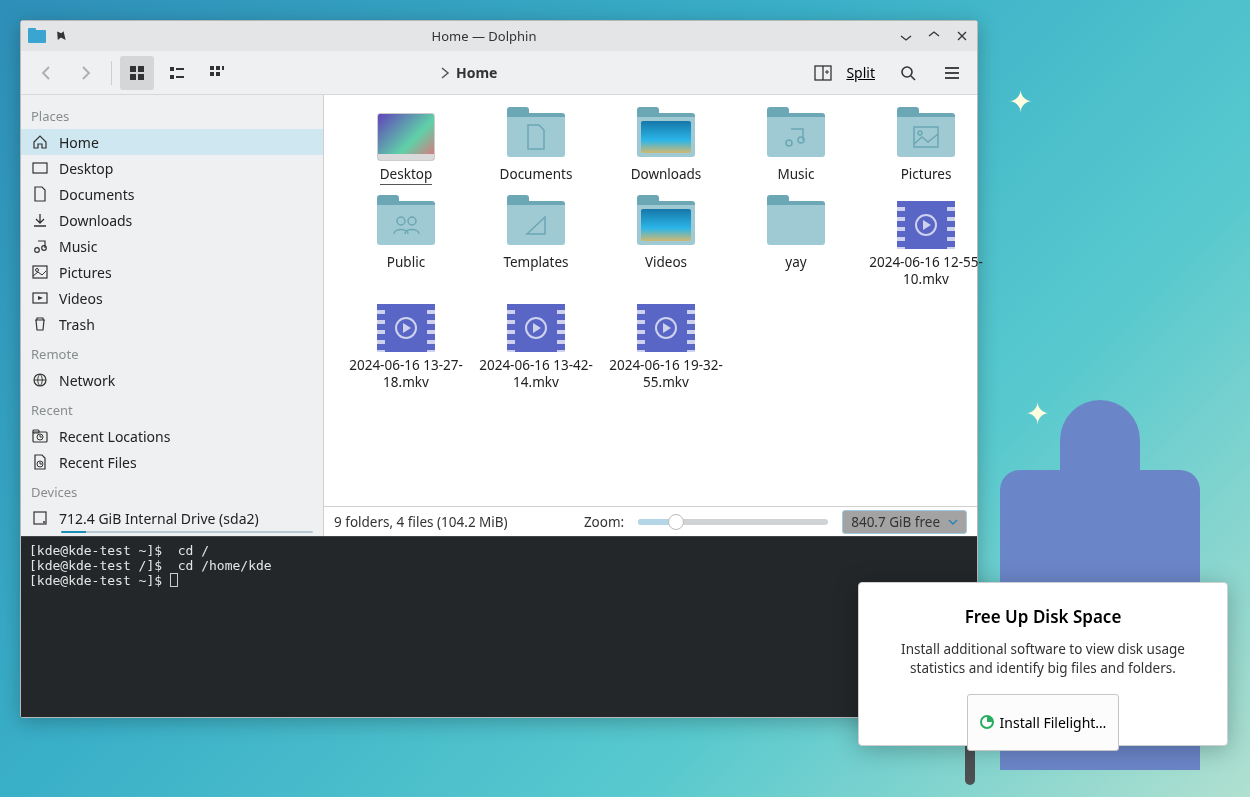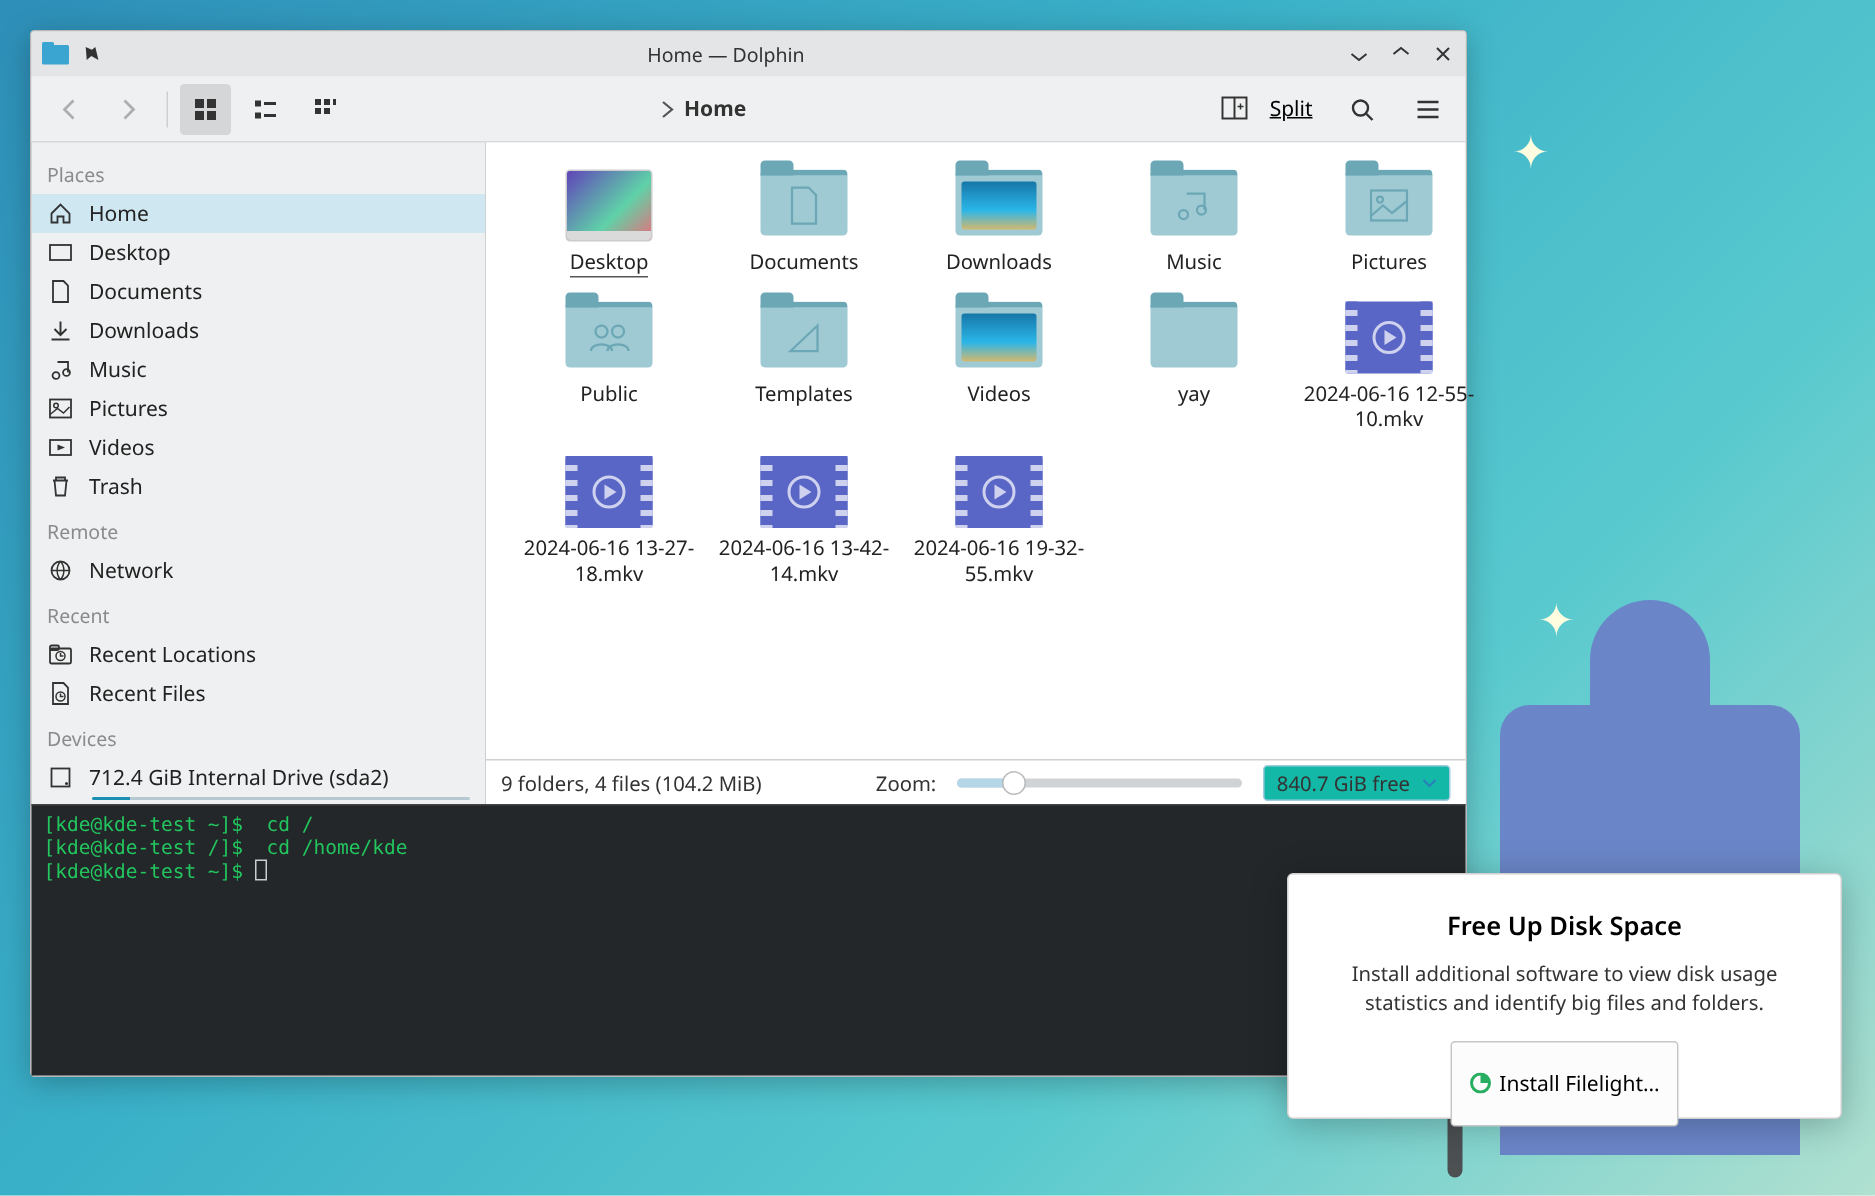--- a/index.html
+++ b/index.html
@@ -44,21 +44,21 @@
     border-bottom: 1px solid #d8d8d8;
   }
   .tool { width: 34px; height: 34px; display: inline-flex; align-items: center; justify-content: center; border-radius: 3px; cursor: pointer; }
   .tool.disabled { opacity: .35; cursor: default; }
   .tool.active { background: #d5d6d7; }
   .sep { width: 1px; height: 24px; background: #cfcfcf; margin: 0 2px; }
   .breadcrumb { flex: 1; display: flex; align-items: center; gap: 6px; color: #333; padding-left: 200px; }
   .breadcrumb .chev { color: #666; }
   .breadcrumb-label { font-weight: 700; font-size: 14px; }
   .toolbar-right { display: flex; align-items: center; gap: 10px; }
-  .split-btn { display: flex; align-items: flex-start; gap: 14px; font-size: 14px; padding: 4px 6px; border-radius: 3px; cursor: pointer; text-decoration: underline; }
+  .split-btn { display: flex; align-items: flex-end; gap: 14px; font-size: 14px; padding: 4px 6px; border-radius: 3px; cursor: pointer; text-decoration: underline; }
 
   .content { flex: 1; display: flex; min-height: 0; }
   .sidebar {
     width: 303px; background: #eff0f1; border-right: 1px solid #cfcfcf;
     overflow-y: auto; padding-top: 4px;
   }
   .section-title { color: #898c8f; font-size: 13px; padding: 8px 10px 4px; }
   .place {
     display: flex; align-items: center; gap: 10px; padding: 4px 10px;
     font-size: 14px; color: #222; cursor: pointer;
@@ -125,28 +125,28 @@
   .zoom-slider {
     width: 190px; height: 6px; background: #cfd3d6; border-radius: 3px; position: relative;
   }
   .zoom-slider .filled { position: absolute; left: 0; top: 0; bottom: 0; width: 20%; background: #b4d6e6; border-radius: 3px; }
   .zoom-slider .handle {
     position: absolute; left: 20%; top: 50%; transform: translate(-50%, -50%);
     width: 16px; height: 16px; background: #fff; border: 1px solid #bbb; border-radius: 50%;
   }
   .free-space-btn {
     display: flex; align-items: center; gap: 8px; padding: 2px 8px;
-    border: 1px solid #9fcbe0; border-radius: 3px; background: #14b8a6;
+    border: 1px solid #9fcbe0; border-radius: 3px; background: #a3a3a3;
     cursor: pointer;
   }
   .chev-down { width: 10px; height: 10px; }
 
   
   .terminal {
-    height: 181px; background: #23272a; color: #22c55e;
+    height: 181px; background: #23272a; color: #e5e5e5;
     font-family: "DejaVu Sans Mono", Menlo, Consolas, monospace; font-size: 13px;
     padding: 6px 8px; white-space: pre; overflow: hidden;
     border-top: 1px solid #444;
   }
   .terminal .cursor {
     display: inline-block; width: 8px; height: 14px; border: 1px solid #ccc;
     vertical-align: -2px;
   }
   .term-scrollbar { position: absolute; right: 2px; top: 586px; width: 10px; height: 178px; background: #4c5052; border-radius: 5px; }
 

